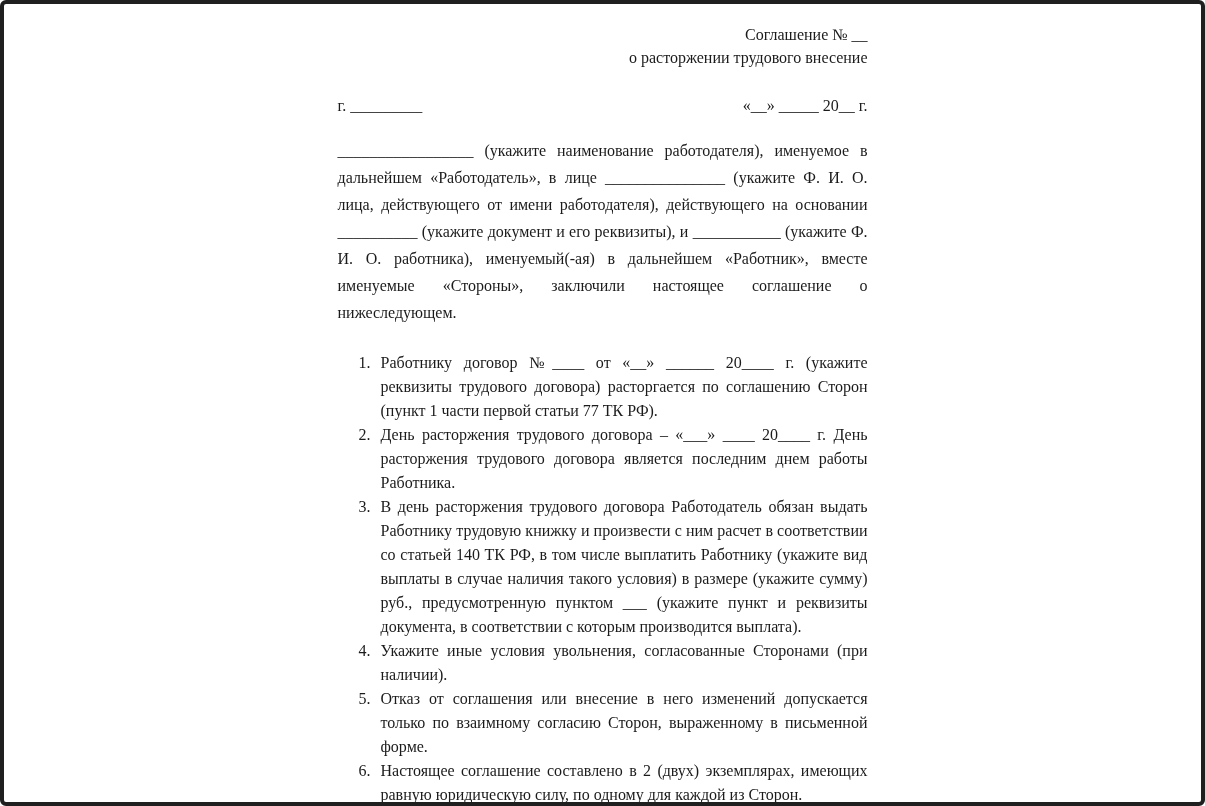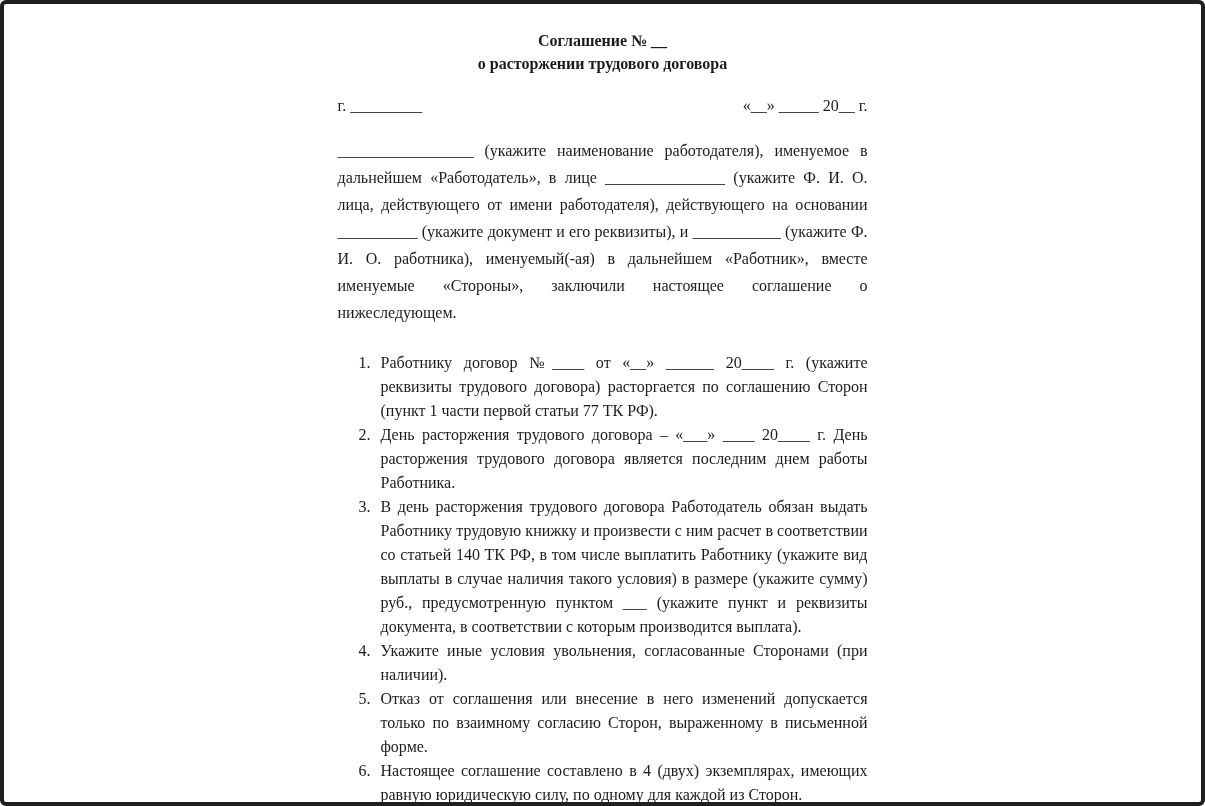--- a/index.html
+++ b/index.html
@@ -6,38 +6,38 @@
   .frame {
     width: 1205px; height: 806px; box-sizing: border-box;
     border: 4px solid #1f1f1f; border-radius: 6px;
     background: #ffffff; overflow: hidden;
   }
   .doc {
     width: 530px; margin: 0 auto;
     font-family: "Liberation Serif", serif;
     font-size: 16px; color: #1b1b1b;
   }
-  .title { margin-top: 25px; text-align: center; font-weight: bold; line-height: 23px; }
-  .place-row { margin-top: 21px; display: flex; justify-content: space-between; line-height: 20px; align-items: center; }
+  .title { margin-top: 19px; text-align: right; font-weight: normal; line-height: 23px; }
+  .place-row { margin-top: 27px; display: flex; justify-content: space-between; line-height: 20px; align-items: center; }
   .intro { margin: 21px 0 0 0; text-align: justify; line-height: 27px; }
   .it { }
   .list { margin-top: 25px; }
   .list-item { position: relative; padding-left: 43px; text-align: justify; line-height: 24px; }
   .list-item .num { position: absolute; left: 21px; }
   .footer-heading { margin-top: 13px; text-align: center; font-weight: bold; line-height: 20px; }
 </style>
 </head>
 <body>
 
 <div class="frame">
   <div class="doc">
 
     <div class="title">
       <div>Соглашение № __</div>
-      <div>о расторжении трудового договора</div>
+      <div>о расторжении трудового внесение</div>
     </div>
 
     <div class="place-row">
       <span>г. _________</span>
       <span>«__» _____ 20__ г.</span>
     </div>
 
     <p class="intro"><span>_________________ </span><span class="it">(укажите наименование работодателя)</span><span>, именуемое в дальнейшем «Работодатель», в лице _______________ </span><span class="it">(укажите Ф. И. О. лица, действующего от имени работодателя)</span><span>, действующего на основании __________ </span><span class="it">(укажите документ и его реквизиты)</span><span>, и ___________ </span><span class="it">(укажите Ф. И. О. работника)</span><span>, именуемый(-ая) в дальнейшем «Работник», вместе именуемые «Стороны», заключили настоящее соглашение о нижеследующем.</span></p>
 
     <div class="list">
@@ -56,20 +56,20 @@
       <div class="list-item">
         <span class="num">4.</span>
         <span><span class="it">Укажите иные условия увольнения, согласованные Сторонами (при наличии).</span></span>
       </div>
       <div class="list-item">
         <span class="num">5.</span>
         <span><span>Отказ от соглашения или внесение в него изменений допускается только по взаимному согласию Сторон, выраженному в письменной форме.</span></span>
       </div>
       <div class="list-item">
         <span class="num">6.</span>
-        <span><span>Настоящее соглашение составлено в 4 (двух) экземплярах, имеющих равную юридическую силу, по одному для каждой из Сторон.</span></span>
+        <span><span>Настоящее соглашение составлено в 2 (двух) экземплярах, имеющих равную юридическую силу, по одному для каждой из Сторон.</span></span>
       </div>
     </div>
 
     <div class="footer-heading">Реквизиты и подписи сторон:</div>
 
   </div>
 </div>
 
 </body></html>

